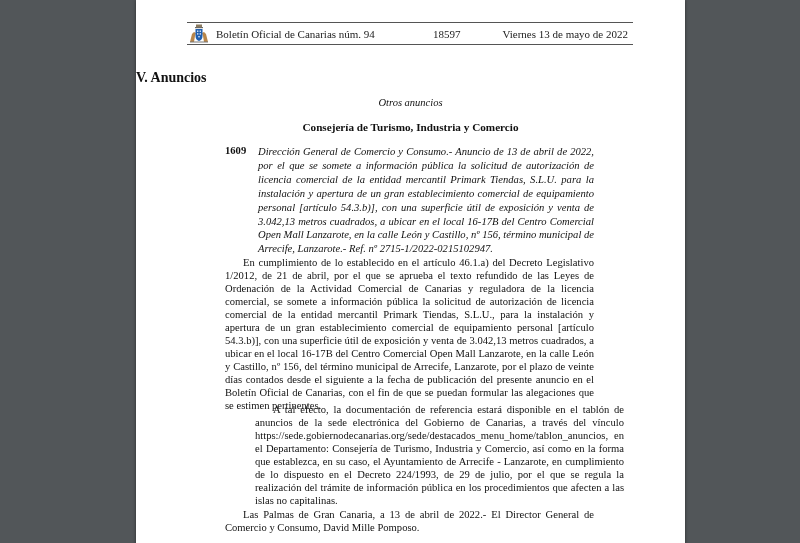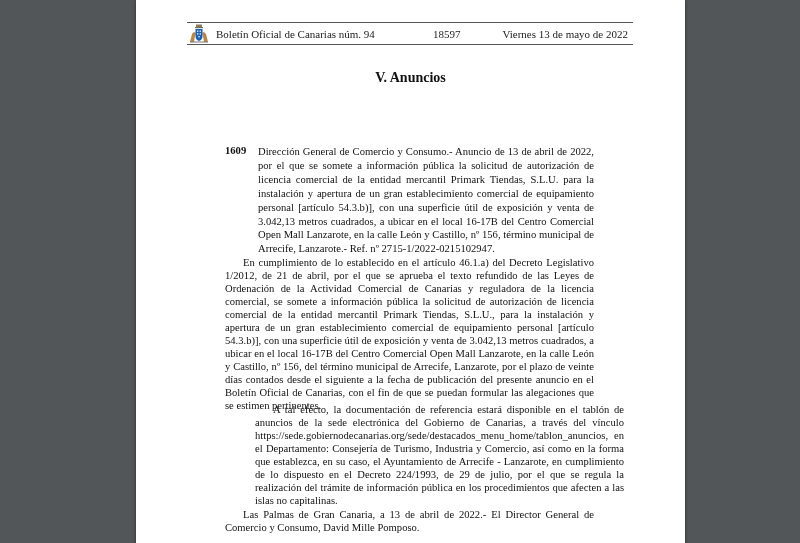--- a/index.html
+++ b/index.html
@@ -59,21 +59,20 @@
     .header .h-date {
       position: absolute;
       right: 5px;
       top: 5px;
     }
     .section-title {
       position: absolute;
       left: 0;
       width: 549px;
       top: 70px;
-      text-align: center;
       font-weight: bold;
       font-size: 14px;
     }
     .section-sub {
       position: absolute;
       left: 0;
       width: 549px;
       top: 97px;
       text-align: center;
       font-style: italic;
@@ -93,20 +92,21 @@
       left: 89px;
       top: 145px;
       font-weight: bold;
       font-size: 10.6px;
     }
     .ann-summary {
       position: absolute;
       left: 122px;
       top: 145px;
       width: 336px;
+      font-style: italic;
       font-size: 10.6px;
       line-height: 13.9px;
       text-align: justify;
     }
     .para {
       position: absolute;
       left: 89px;
       width: 369px;
       font-size: 10.6px;
       line-height: 13px;
@@ -140,20 +140,22 @@
         <rect x="9.3" y="12" width="1.4" height="1.4" fill="#dfe8f5"></rect>
 
         <rect x="1" y="17.5" width="18" height="1" fill="#777"></rect>
       </svg>
       <span class="h-title">Boletín Oficial de Canarias núm. 94</span>
       <span class="h-page">18597</span>
       <span class="h-date">Viernes 13 de mayo de 2022</span>
     </div>
 
     <div class="section-title">V. Anuncios</div>
+    <div class="section-sub">Otros anuncios</div>
+    <div class="dept">Consejería de Turismo, Industria y Comercio</div>
 
     <div class="ann-number">1609</div>
     <div class="ann-summary">Dirección General de Comercio y Consumo.- Anuncio de 13 de abril de 2022, por el que se somete a información pública la solicitud de autorización de licencia comercial de la entidad mercantil Primark Tiendas, S.L.U. para la instalación y apertura de un gran establecimiento comercial de equipamiento personal [artículo 54.3.b)], con una superficie útil de exposición y venta de 3.042,13 metros cuadrados, a ubicar en el local 16-17B del Centro Comercial Open Mall Lanzarote, en la calle León y Castillo, nº 156, término municipal de Arrecife, Lanzarote.- Ref. nº 2715-1/2022-0215102947.</div>
 
     <div class="para p1">En cumplimiento de lo establecido en el artículo 46.1.a) del Decreto Legislativo 1/2012, de 21 de abril, por el que se aprueba el texto refundido de las Leyes de Ordenación de la Actividad Comercial de Canarias y reguladora de la licencia comercial, se somete a información pública la solicitud de autorización de licencia comercial de la entidad mercantil Primark Tiendas, S.L.U., para la instalación y apertura de un gran establecimiento comercial de equipamiento personal [artículo 54.3.b)], con una superficie útil de exposición y venta de 3.042,13 metros cuadrados, a ubicar en el local 16-17B del Centro Comercial Open Mall Lanzarote, en la calle León y Castillo, nº 156, del término municipal de Arrecife, Lanzarote, por el plazo de veinte días contados desde el siguiente a la fecha de publicación del presente anuncio en el Boletín Oficial de Canarias, con el fin de que se puedan formular las alegaciones que se estimen pertinentes.</div>
     <div class="para p2">A tal efecto, la documentación de referencia estará disponible en el tablón de anuncios de la sede electrónica del Gobierno de Canarias, a través del vínculo https://sede.gobiernodecanarias.org/sede/destacados_menu_home/tablon_anuncios, en el Departamento: Consejería de Turismo, Industria y Comercio, así como en la forma que establezca, en su caso, el Ayuntamiento de Arrecife - Lanzarote, en cumplimiento de lo dispuesto en el Decreto 224/1993, de 29 de julio, por el que se regula la realización del trámite de información pública en los procedimientos que afecten a las islas no capitalinas.</div>
     <div class="para p3">Las Palmas de Gran Canaria, a 13 de abril de 2022.- El Director General de Comercio y Consumo, David Mille Pomposo.</div>
 
   </div>
 </div>

